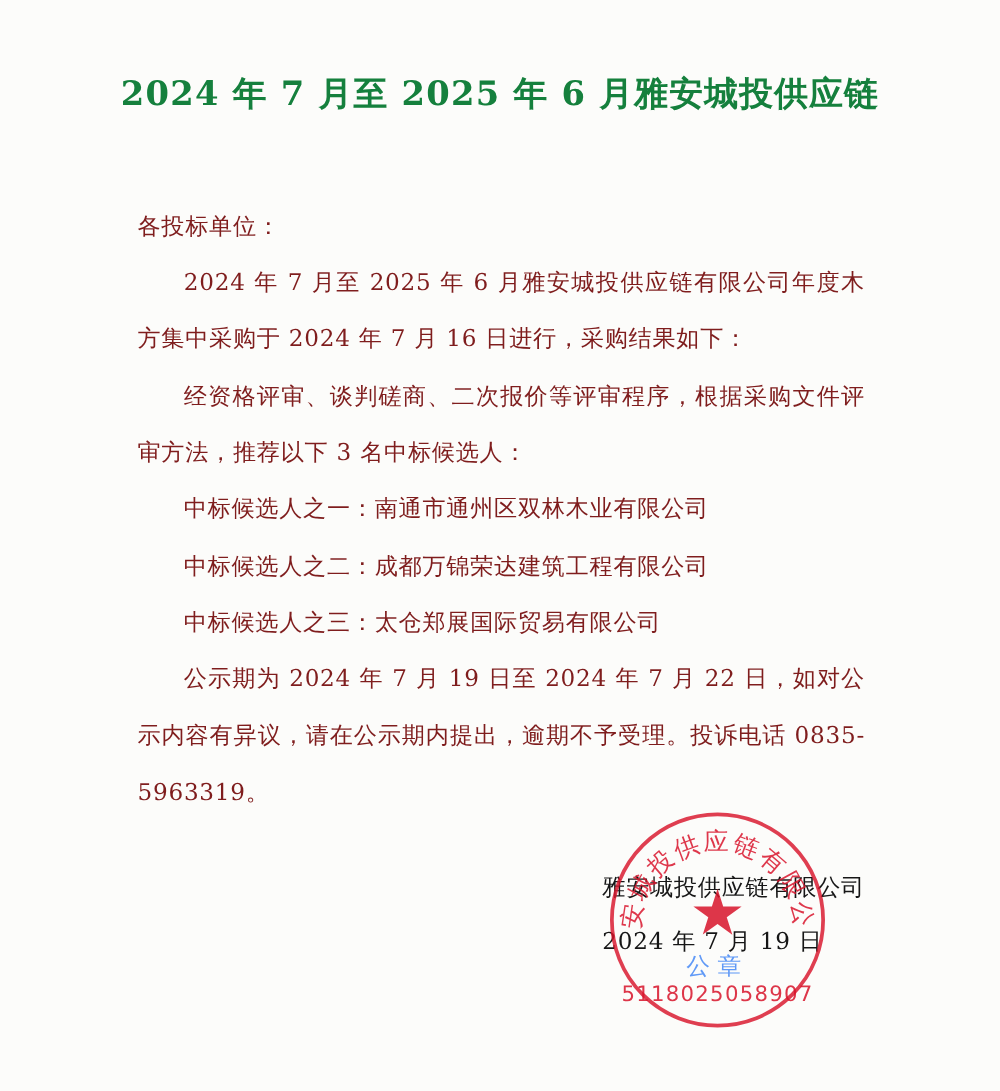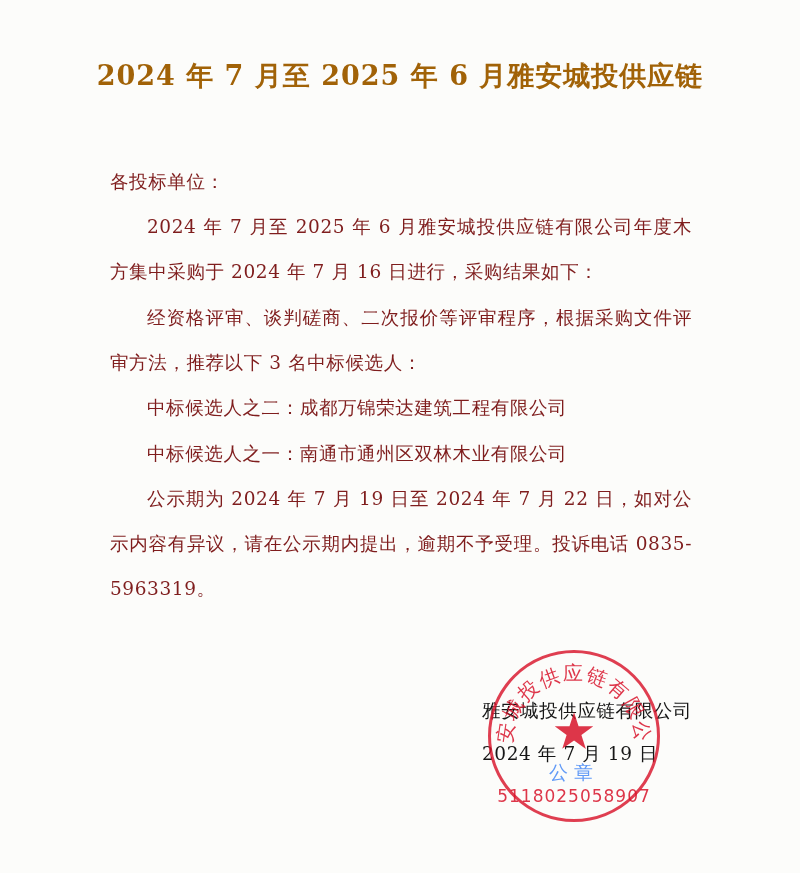--- a/index.html
+++ b/index.html
@@ -22,21 +22,21 @@
     background: #fcfcfa;
     box-sizing: border-box;
     padding: 40px 0 0 0;
   }
   .doc-title {
     text-align: center;
     font-size: 27px;
     font-weight: bold;
     letter-spacing: 1px;
     line-height: 1.95;
-    color: #a16207;
+    color: #15803d;
     margin: 10px 62px 0 62px;
     font-family: "DejaVu Serif", "Liberation Serif", serif;
   }
   .doc-title .line {
     display: block;
   }
   .body-block {
     margin: 56px 108px 0 110px;
     font-size: 18.5px;
     line-height: 2.45;
@@ -142,22 +142,23 @@
 <div class="page">
 
   <div class="doc-title">
     <span class="line">2024 年 7 月至 2025 年 6 月雅安城投供应链</span>
   </div>
 
   <div class="body-block">
     <p class="p noindent">各投标单位：</p>
     <p class="p indent">2024 年 7 月至 2025 年 6 月雅安城投供应链有限公司年度木方集中采购于 2024 年 7 月 16 日进行，采购结果如下：</p>
     <p class="p indent">经资格评审、谈判磋商、二次报价等评审程序，根据采购文件评审方法，推荐以下 3 名中标候选人：</p>
+    <p class="p candidate">中标候选人之一：南通市通州区双林木业有限公司</p>
     <p class="p candidate">中标候选人之二：成都万锦荣达建筑工程有限公司</p>
-    <p class="p candidate">中标候选人之一：南通市通州区双林木业有限公司</p>
+    <p class="p candidate">中标候选人之三：太仓郑展国际贸易有限公司</p>
     <p class="p indent">公示期为 2024 年 7 月 19 日至 2024 年 7 月 22 日，如对公示内容有异议，请在公示期内提出，逾期不予受理。投诉电话 0835-5963319。</p>
   </div>
 
   <div class="sign-block">
     <span class="sign-line">雅安城投供应链有限公司</span>
     <span class="sign-date">2024 年 7 月 19 日</span>
   </div>
 
   <div class="seal">
     <div class="seal-ring"></div>

